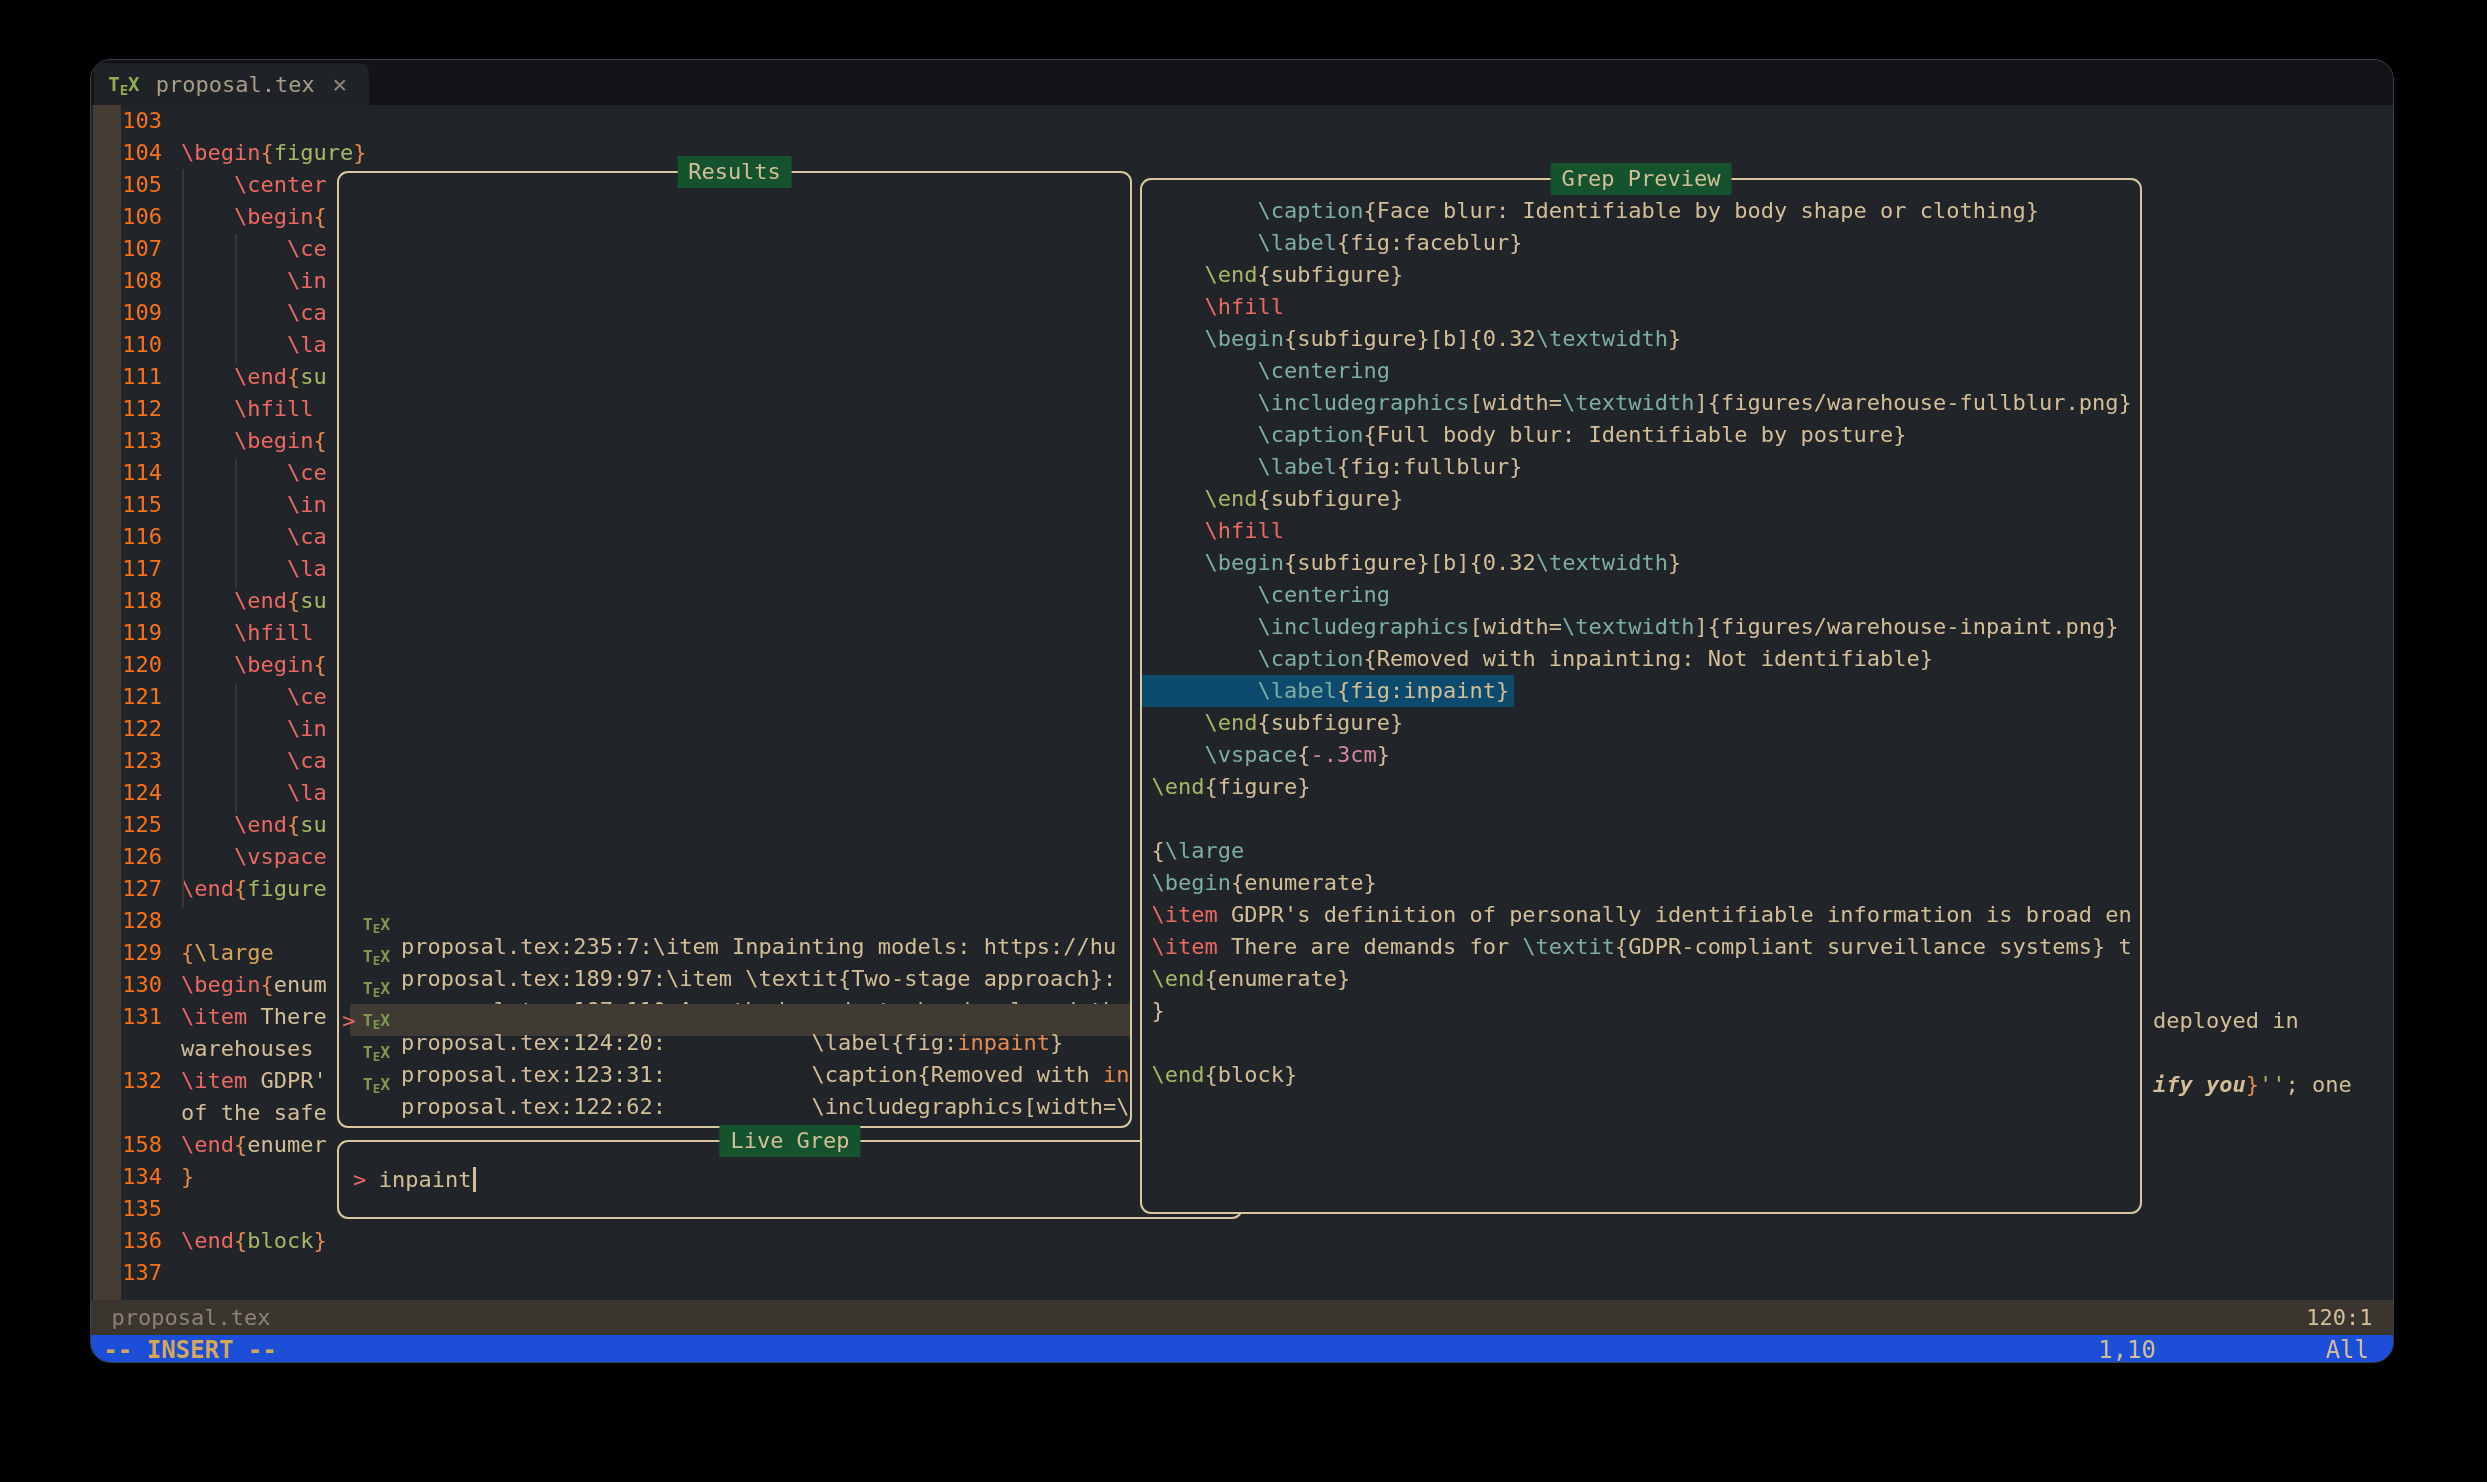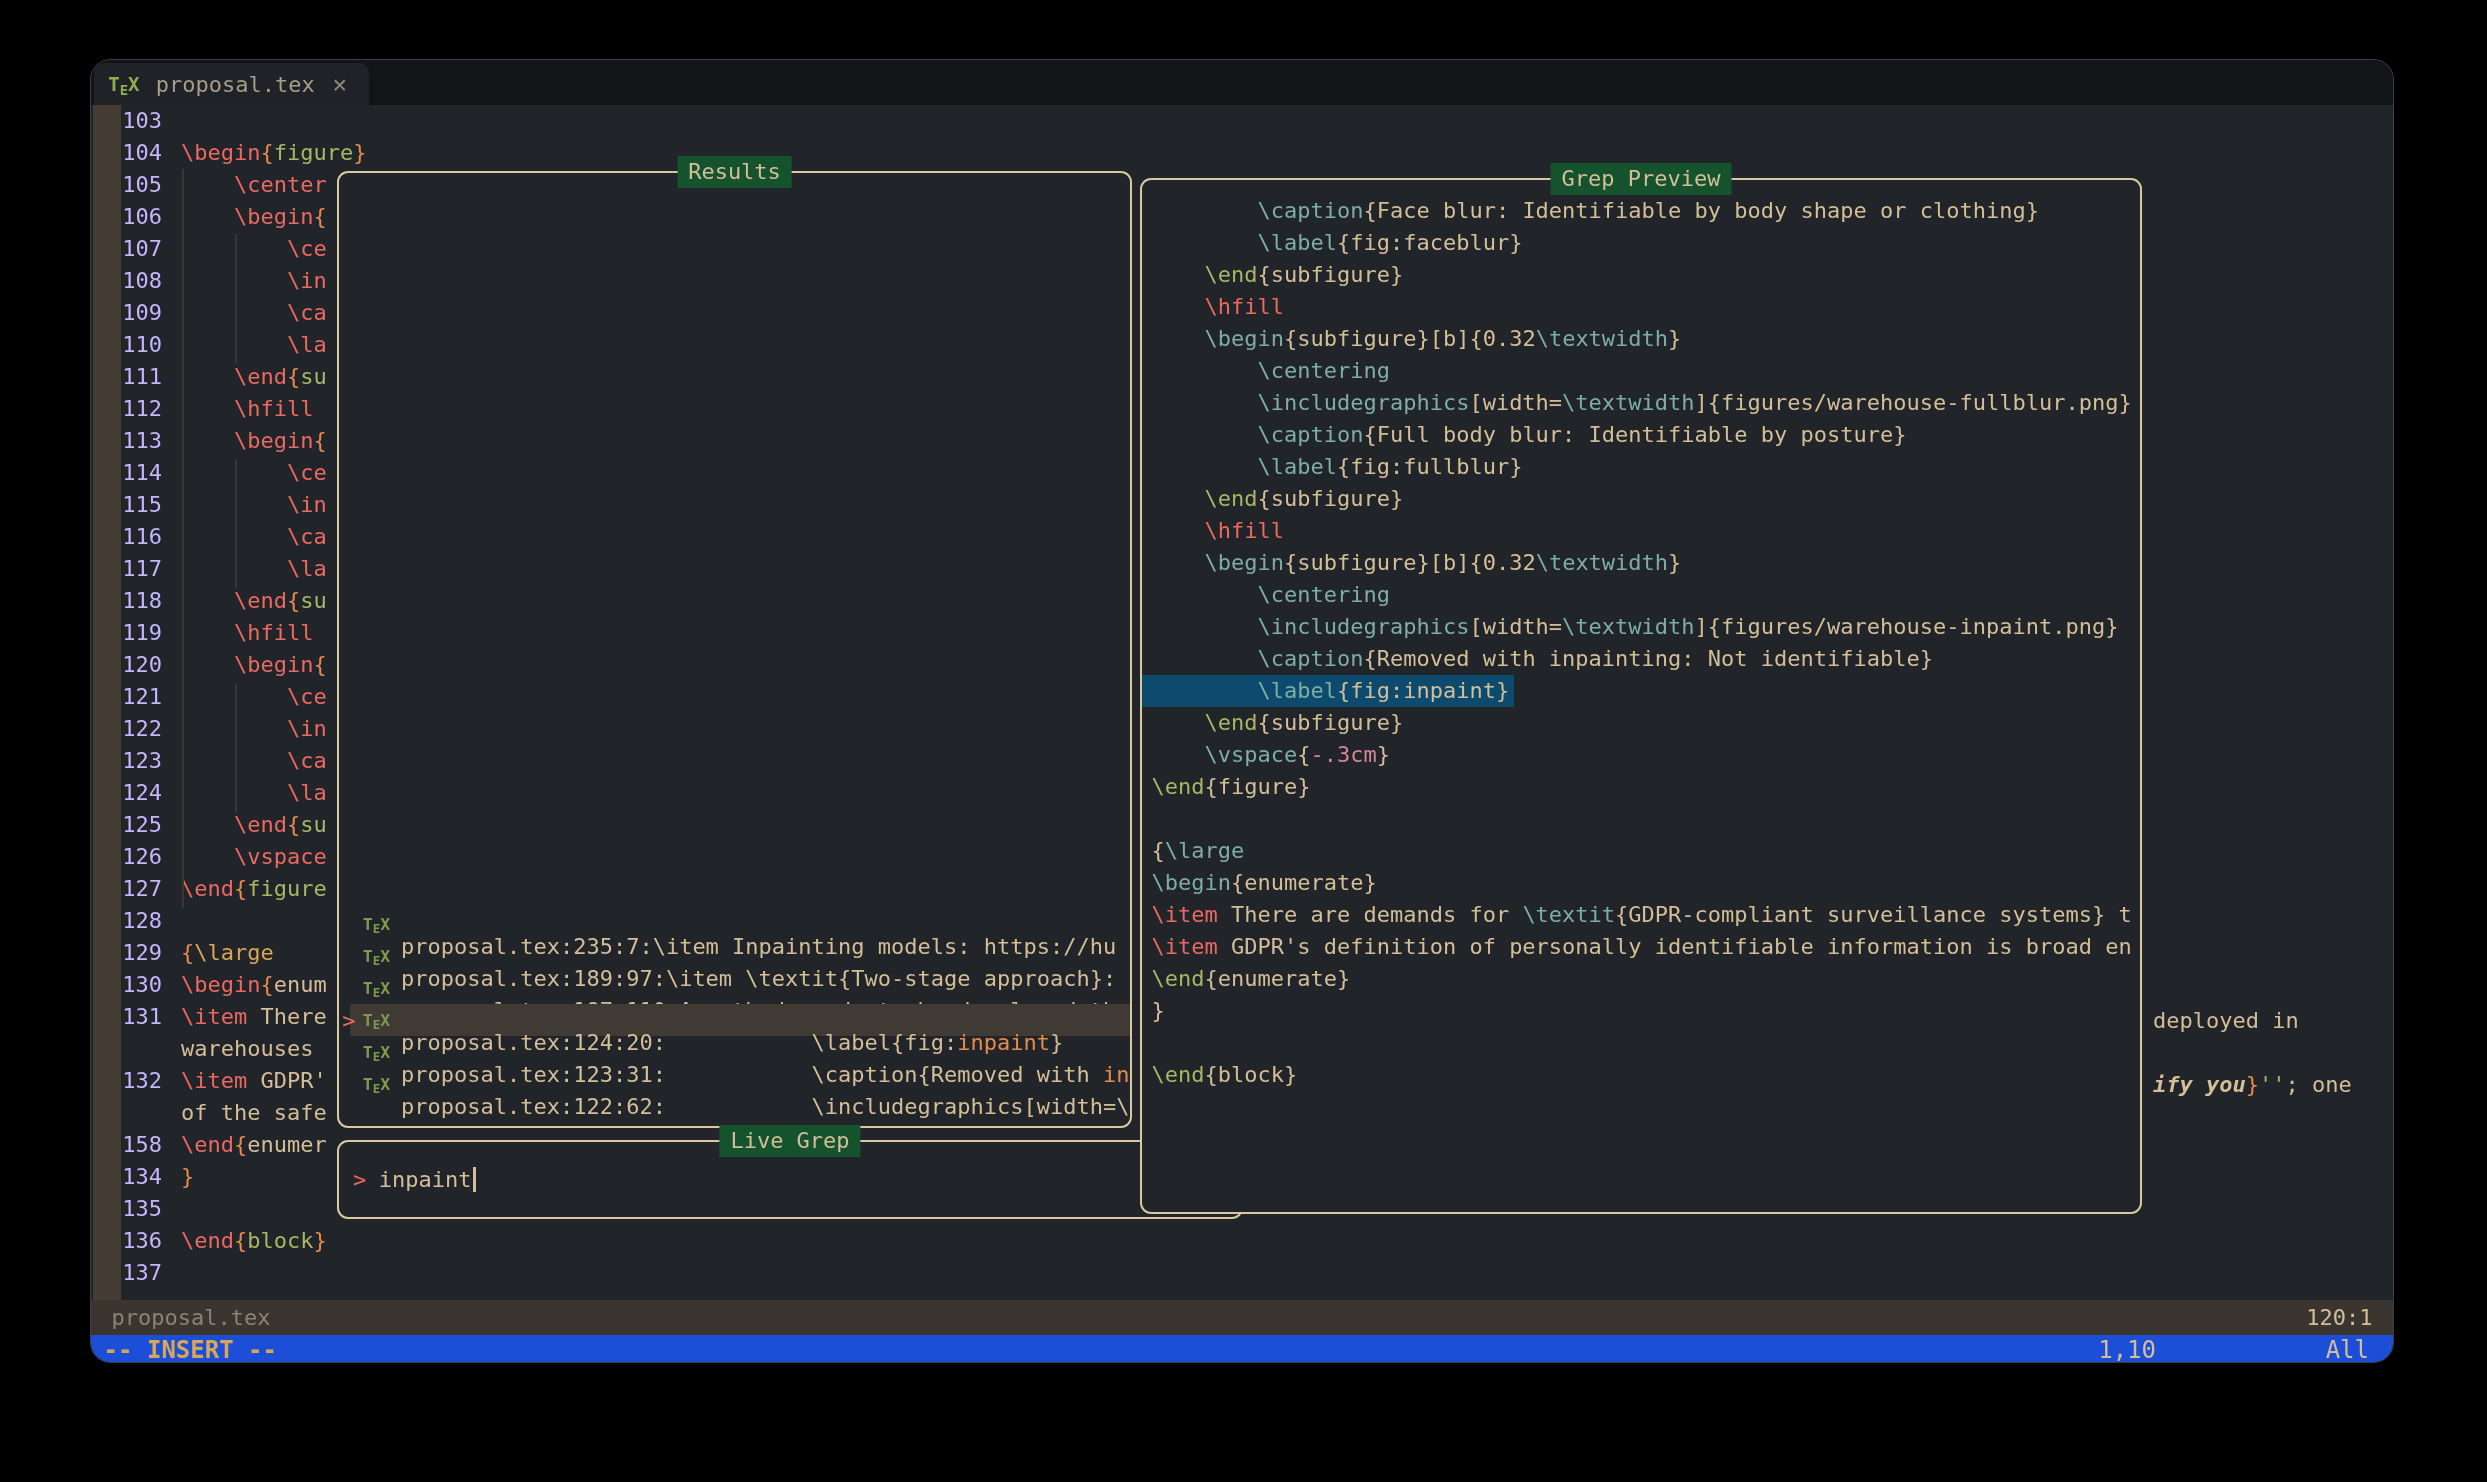--- a/index.html
+++ b/index.html
@@ -22,21 +22,21 @@
   .tab .tex-icon{color:#8fae4f;width:35px;}
   .tab .tex-icon .t1,.tab .tex-icon .t3{font-size:19px;}
   .tab .tex-icon .t2{font-size:14px;top:4px;}
 
   
   .gutter-strip{position:absolute;left:1.6px;top:45px;width:28px;height:1195px;background:#453c33;}
 
   
   .editor-lines{position:absolute;left:0;top:45px;right:0;height:1195px;}
   .eline{display:flex;height:32px;line-height:32px;font-size:22px;}
-  .eline .lnum{width:71px;text-align:right;color:#c4b5fd;flex:none;}
+  .eline .lnum{width:71px;text-align:right;color:#f97316;flex:none;}
   .eline .code{margin-left:19px;white-space:pre;}
   .iguide{position:absolute;width:1.6px;background:#3a3632;}
   .gA{left:91px;top:64px;height:739px;}
   .gB1{left:144px;top:129px;height:129px;}
   .gB2{left:144px;top:354px;height:129px;}
   .gB3{left:144px;top:579px;height:129px;}
   .frag{position:absolute;left:2062px;font-size:22px;line-height:32px;white-space:pre;}
   .frag1{top:900px;}
   .frag2{top:964px;}
 
@@ -355,22 +355,22 @@
         <div class="pline"><span class="seg-fg">        </span><span class="seg-teal">\centering</span></div>
         <div class="pline"><span class="seg-fg">        </span><span class="seg-teal">\includegraphics</span><span class="seg-fg">[width=</span><span class="seg-teal">\textwidth</span><span class="seg-fg">]{figures/warehouse-inpaint.png}</span></div>
         <div class="pline"><span class="seg-fg">        </span><span class="seg-teal">\caption</span><span class="seg-fg">{Removed with inpainting: Not identifiable}</span></div>
         <div class="pline hl"><span class="seg-fg">        </span><span class="seg-teal">\label</span><span class="seg-fg">{fig:inpaint}</span></div>
         <div class="pline"><span class="seg-fg">    </span><span class="seg-green">\end</span><span class="seg-fg">{subfigure}</span></div>
         <div class="pline"><span class="seg-fg">    </span><span class="seg-teal">\vspace</span><span class="seg-fg">{</span><span class="seg-pink">-.3cm</span><span class="seg-fg">}</span></div>
         <div class="pline"><span class="seg-green">\end</span><span class="seg-fg">{figure}</span></div>
         <div class="pline"></div>
         <div class="pline"><span class="seg-fg">{</span><span class="seg-teal">\large</span></div>
         <div class="pline"><span class="seg-teal">\begin</span><span class="seg-fg">{enumerate}</span></div>
+        <div class="pline"><span class="seg-red">\item</span><span class="seg-fg"> GDPR's definition of personally identifiable information is broad en</span></div>
         <div class="pline"><span class="seg-red">\item</span><span class="seg-fg"> There are demands for </span><span class="seg-teal">\textit</span><span class="seg-fg">{GDPR-compliant surveillance systems} t</span></div>
-        <div class="pline"><span class="seg-red">\item</span><span class="seg-fg"> GDPR's definition of personally identifiable information is broad en</span></div>
         <div class="pline"><span class="seg-green">\end</span><span class="seg-fg">{enumerate}</span></div>
         <div class="pline"><span class="seg-fg">}</span></div>
         <div class="pline"></div>
         <div class="pline"><span class="seg-green">\end</span><span class="seg-fg">{block}</span></div>
       </div>
   </div>
 
   <div class="statusline">
     <span class="sl-file">proposal.tex</span>
     <span class="sl-pos">120:1</span>

